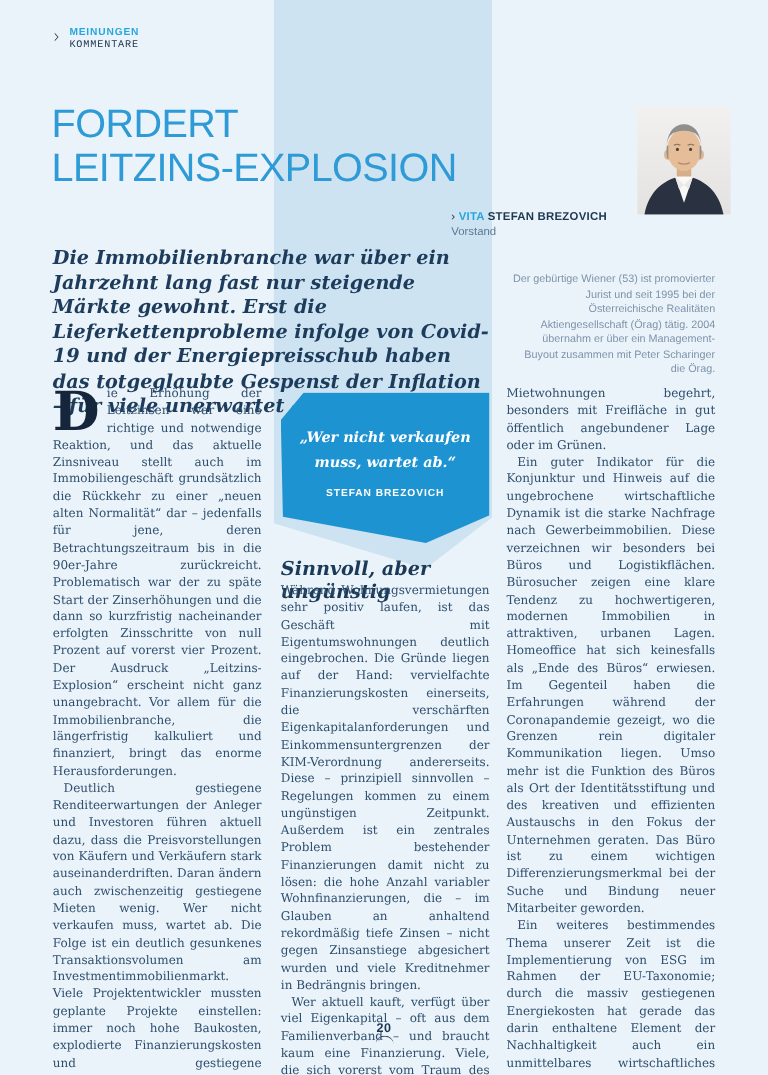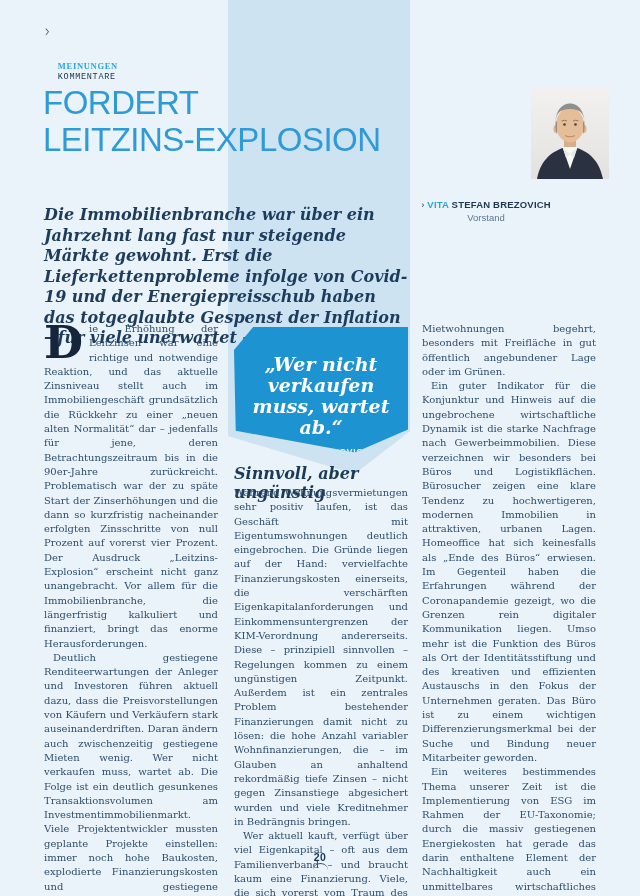--- a/index.html
+++ b/index.html
@@ -8,51 +8,51 @@
 
   
   .band{position:absolute;left:228px;top:0;width:182px;height:474px;background:#cde3f2;
         clip-path:polygon(0 0,100% 0,100% 91%,69.5% 100%,0 92%);}
 
   
   .kicker{position:absolute;left:44px;top:18px;display:flex;align-items:flex-start;}
   .kicker-chevron{font-family:"DejaVu Sans",sans-serif;font-size:17px;font-weight:300;
         color:#1c3750;line-height:26px;margin-right:7px;transform:scaleX(.8);}
   .kicker-lines{display:flex;flex-direction:column;padding-top:3px;}
-  .kicker-section{font-family:Liberation Serif, serif;font-size:8.5px;font-weight:bold;
-        letter-spacing:.7px;color:#29a5dd;line-height:10px;margin-top:40px;}
+  .kicker-section{font-family:Liberation Sans, sans-serif;font-size:8.5px;font-weight:bold;
+        letter-spacing:.7px;color:#29a5dd;line-height:10px;}
   .kicker-sub{font-family:Liberation Mono, monospace;font-size:8.5px;font-weight:400;
         letter-spacing:.7px;color:#22384f;line-height:10px;margin-top:1px;}
 
   
   .headline{position:absolute;left:43px;top:84px;width:370px;
         font-family:"Liberation Sans",sans-serif;font-weight:400;font-size:33px;
         line-height:37px;color:#2e9ad6;letter-spacing:-.5px;}
 
   
   .intro{position:absolute;left:44px;top:205px;width:366px;
         font-style:italic;font-weight:bold;font-size:16px;line-height:20.5px;color:#1d3c5c;}
 
   
   .photo{position:absolute;left:531px;top:88px;width:78px;height:91px;overflow:hidden;}
-  .vita-caption{position:absolute;right:44px;top:199px;width:220px;text-align:center;
+  .vita-caption{position:absolute;right:44px;top:175px;width:220px;text-align:left;
         font-family:"Liberation Sans",sans-serif;line-height:12px;}
   .vita-line1{font-size:9.5px;font-weight:bold;color:#1c3750;letter-spacing:.2px;}
   .vita-chevron{color:#1c3750;font-weight:400;}
   .vita-label{color:#29a5dd;}
   .vita-role{font-size:9.5px;color:#5d7792;margin-top:1px;}
   .vita-bio{position:absolute;right:44px;top:226px;width:172px;text-align:right;
         font-family:"Liberation Sans",sans-serif;font-size:9px;line-height:12.5px;color:#7e93aa;}
 
   
   .quote-box{position:absolute;left:234px;top:327px;width:174px;height:128px;background:#1e93d2;
         clip-path:polygon(11% 0,100% 0,100% 80%,69.5% 98%,1% 81%,0 18%);
         display:flex;flex-direction:column;align-items:center;text-align:center;}
   .quote-text{margin-top:27px;width:150px;font-style:italic;font-weight:bold;
-        font-size:19px;line-height:21px;color:#ffffff;}
+        font-size:12px;line-height:21px;color:#ffffff;}
   .quote-attr{margin-top:9px;font-family:"Liberation Sans",sans-serif;font-size:8.5px;
         font-weight:bold;letter-spacing:.8px;color:#ffffff;}
 
   
   .col{position:absolute;width:174px;font-size:10px;line-height:14.3px;color:#2e4e6d;
         text-align:justify;hyphens:auto;}
   .col p{margin:0;}
   .col p + p{text-indent:9px;}
   .col1{left:44px;top:322px;}
   .col2{left:234px;top:486px;}
@@ -121,20 +121,21 @@
   </div>
 
   <div class="vita-caption">
     <div class="vita-line1">
       <span class="vita-chevron">›</span>
       <span class="vita-label">VITA</span>
       <span>STEFAN BREZOVICH</span>
     </div>
     <div class="vita-role">Vorstand</div>
   </div>
+  <div class="vita-bio">Der gebürtige Wiener (53) ist promovierter Jurist und seit 1995 bei der Österreichische Realitäten Aktiengesellschaft (Örag) tätig. 2004 übernahm er über ein Management-Buyout zusammen mit Peter Scharinger die Örag.</div>
 
   <div class="quote-box">
     <div class="quote-text">„Wer nicht verkaufen muss, wartet ab.“</div>
     <div class="quote-attr">STEFAN BREZOVICH</div>
   </div>
 
   <div class="col col1">
     <p><span class="dropcap">D</span><span>ie Erhöhung der Leitzinsen war eine richtige und notwendige Reaktion, und das aktuelle Zinsniveau stellt auch im Immobiliengeschäft grundsätzlich die Rückkehr zu einer „neuen alten Normalität“ dar – jedenfalls für jene, deren Betrachtungszeitraum bis in die 90er-Jahre zurückreicht. Problematisch war der zu späte Start der Zinserhöhungen und die dann so kurzfristig nacheinander erfolgten Zinsschritte von null Prozent auf vorerst vier Prozent. Der Ausdruck „Leitzins-Explosion“ erscheint nicht ganz unangebracht. Vor allem für die Immobilienbranche, die längerfristig kalkuliert und finanziert, bringt das enorme Herausforderungen.</span></p>
     <p>Deutlich gestiegene Renditeerwartungen der Anleger und Investoren führen aktuell dazu, dass die Preisvorstellungen von Käufern und Verkäufern stark auseinanderdriften. Daran ändern auch zwischenzeitig gestiegene Mieten wenig. Wer nicht verkaufen muss, wartet ab. Die Folge ist ein deutlich gesunkenes Transaktionsvolumen am Investmentimmobilienmarkt. Viele Projektentwickler mussten geplante Projekte einstellen: immer noch hohe Baukosten, explodierte Finanzierungskosten und gestiegene Renditeerwartungen der Endinvestoren oder unklare Verwertungsaussichten bei Eigentumswohnungen passen (noch) nicht unter einen Hut.</p>
   </div>

